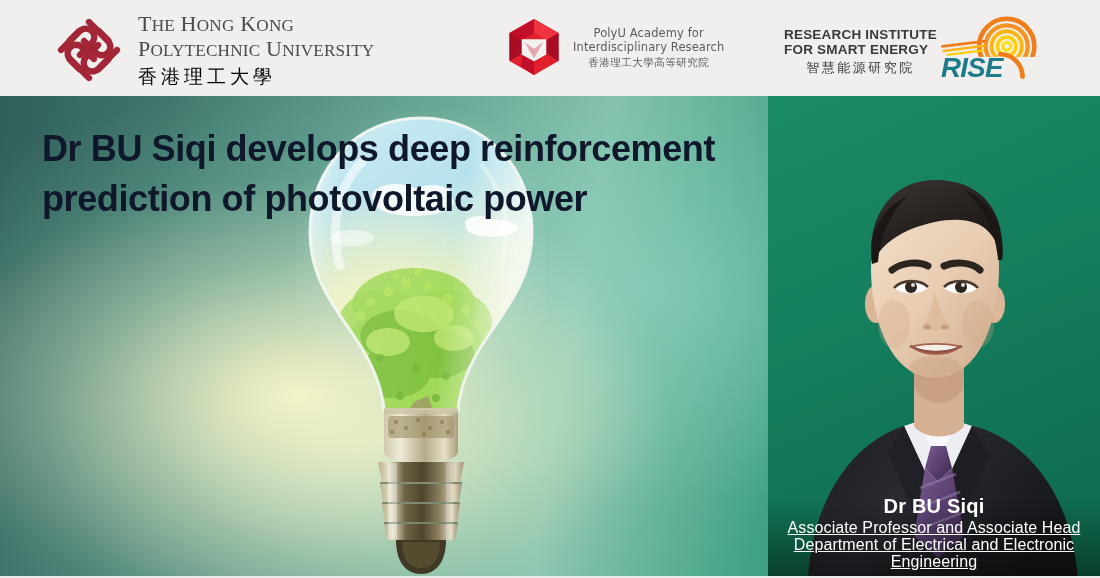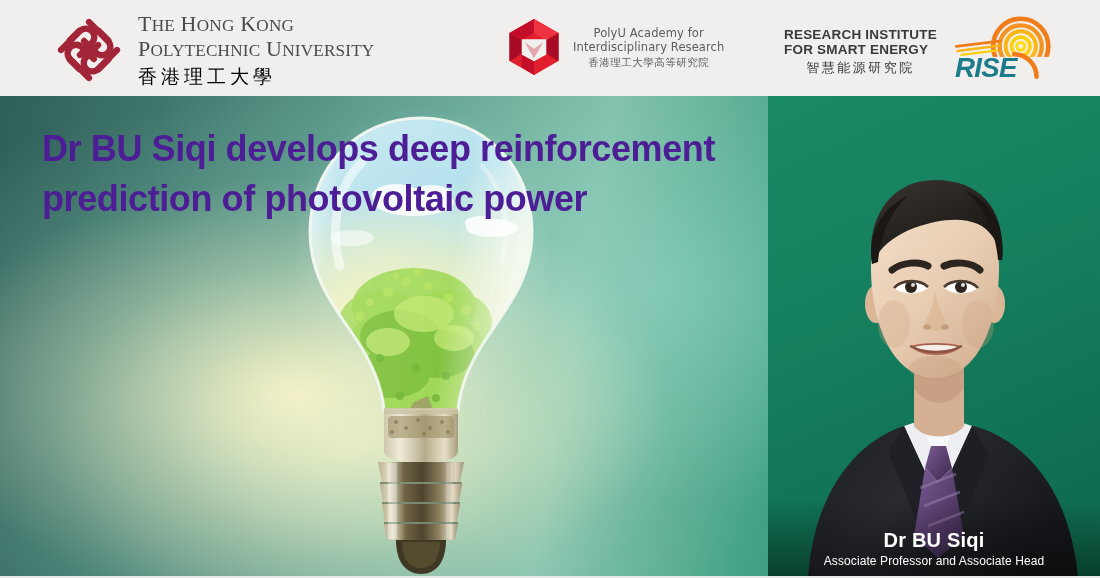--- a/index.html
+++ b/index.html
@@ -93,21 +93,21 @@
   .rise-cn {
     font-family: "DejaVu Sans", sans-serif;
     font-size: 13px;
     color: #3a3a3a;
     white-space: nowrap;
     letter-spacing: 2.5px;
     margin-top: 2px;
     text-align: center;
   }
   #logo-rise .mark {
-    margin-left: 14px;
+    margin-left: 0;
     width: 100px; height: 66px; flex: 0 0 100px;
     align-self: flex-start;
     margin-top: -4px;
   }
 
   
   #stage {
     position: absolute;
     left: 0; top: 96px;
     width: 1100px;
@@ -151,21 +151,21 @@
   
   #headline {
     position: absolute;
     left: 42px; top: 124px;
     width: 740px;
     z-index: 20;
     font-family: "Liberation Sans", sans-serif;
     font-weight: bold;
     font-size: 36px;
     line-height: 50px;
-    color: #4c1d95;
+    color: #0f172a;
     letter-spacing: -0.4px;
   }
   #headline .hl-line { display: block; white-space: nowrap; }
 
   
   #caption {
     position: absolute;
     left: 768px;
     bottom: 8px;
     width: 332px;
@@ -176,23 +176,24 @@
   #caption .cap-name {
     font-family: "Liberation Sans", sans-serif;
     font-weight: bold;
     font-size: 20px;
     line-height: 26px;
     letter-spacing: 0.2px;
   }
   #caption .cap-role,
   #caption .cap-dept {
     font-family: "Liberation Sans", sans-serif;
-    font-size: 12px;
+    font-size: 16px;
     line-height: 17px;
     letter-spacing: 0.1px;
+    text-decoration: underline;
   }
   #footer-rule {
     position: absolute;
     left: 0; bottom: 0;
     width: 1100px; height: 2px;
     background: #e9e9e7;
     z-index: 50;
   }
 </style>
 </head>
@@ -553,16 +554,17 @@
   </div>
 
   <div id="headline">
     <span class="hl-line">Dr BU Siqi develops deep reinforcement</span>
     <span class="hl-line">prediction of photovoltaic power</span>
   </div>
 
   <div id="caption">
     <div class="cap-name">Dr BU Siqi</div>
     <div class="cap-role">Associate Professor and Associate Head</div>
+    <div class="cap-dept">Department of Electrical and Electronic Engineering</div>
   </div>
 
   <div id="footer-rule"></div>
 </div>
 
 </body></html>

